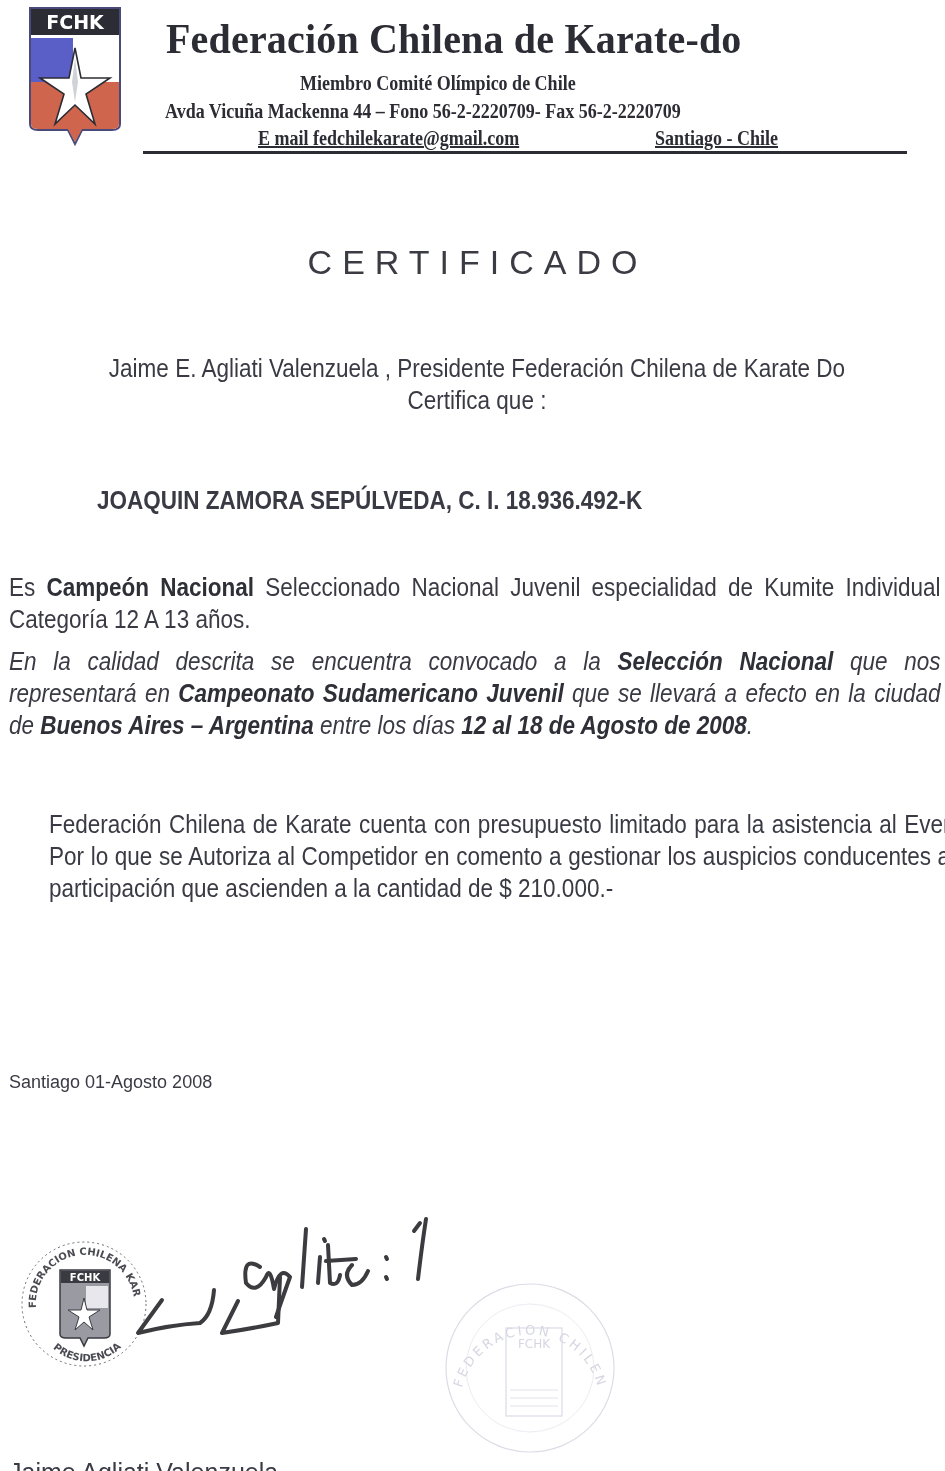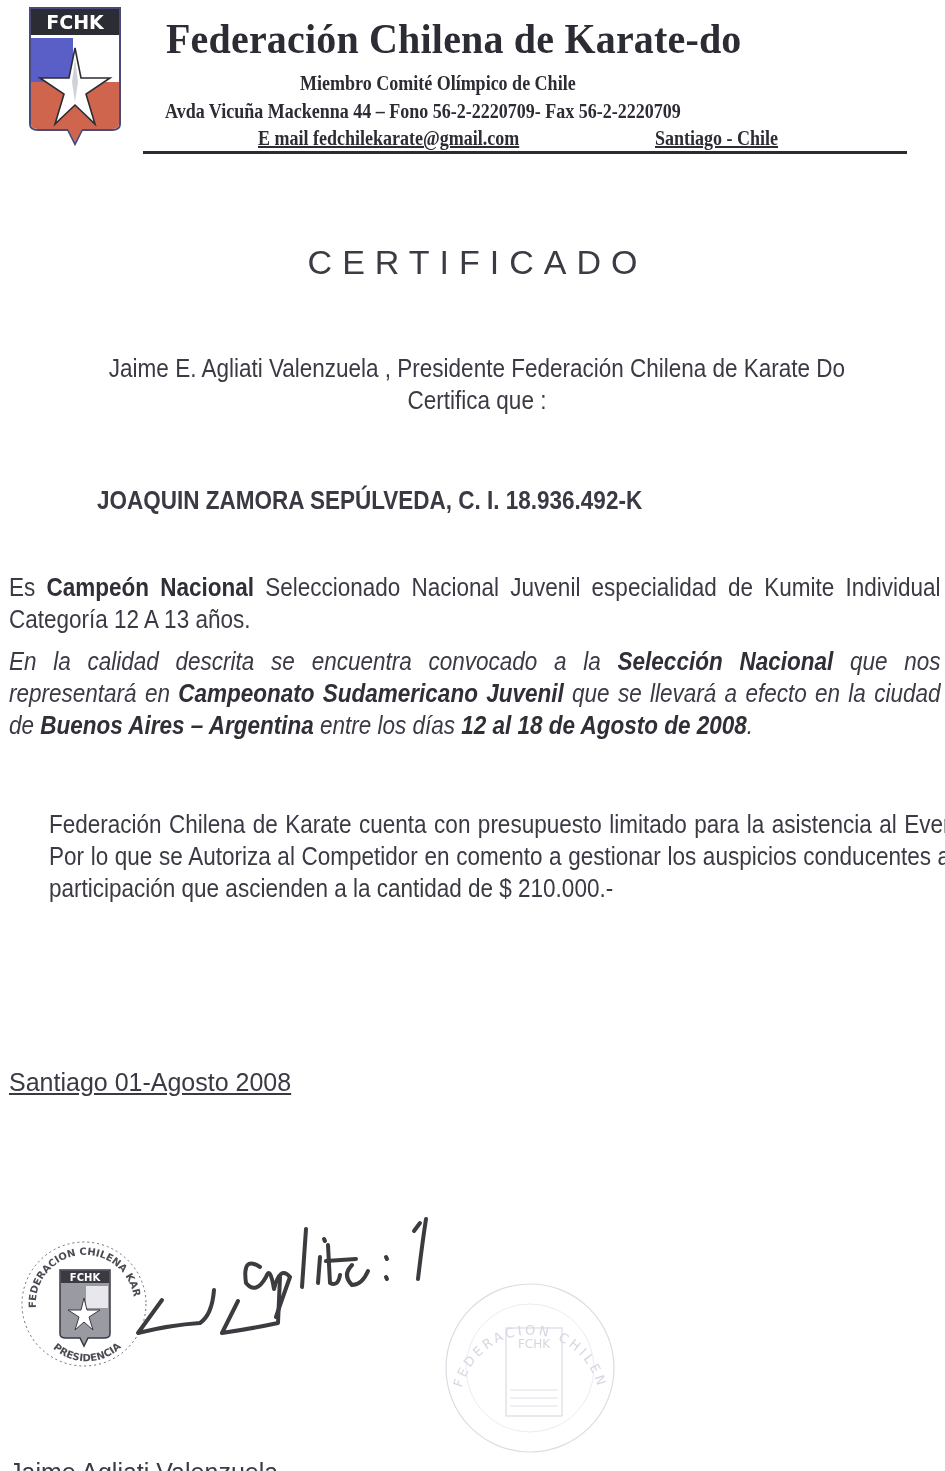--- a/index.html
+++ b/index.html
@@ -35,21 +35,21 @@
     }
     .para { left: 9px; width: 932px; font-size: 25px; line-height: 32px; color: #3a3a44; }
     .narrow { transform: scaleX(0.9); transform-origin: left top; width: 1035px; }
     .justify { text-align: justify; text-align-last: justify; }
     .last-line { text-align-last: left; }
     .p-intro { top: 352px; text-align: center; }
     .p-name { left: 97px; top: 484px; font-weight: bold; font-size: 25px; }
     .p-champ { top: 571px; }
     .p-conv { top: 645px; font-style: italic; }
     .p-budget { top: 808px; margin-left: 40px; }
-    .p-date { top: 1066px; font-size: 25px; text-decoration: underline; }
+    .p-date { top: 1066px; font-size: 18px; }
     .p-sign { top: 1457px; font-size: 25px; line-height: 31px; }
     b { color: #2f2f38; }
 
     .seal1 { left: 18px; top: 1238px; width: 132px; height: 132px; }
     .seal2 { left: 440px; top: 1278px; width: 180px; height: 180px; }
     .signature { left: 130px; top: 1205px; width: 320px; height: 140px; }
   </style>
 </head>
 <body>
 

